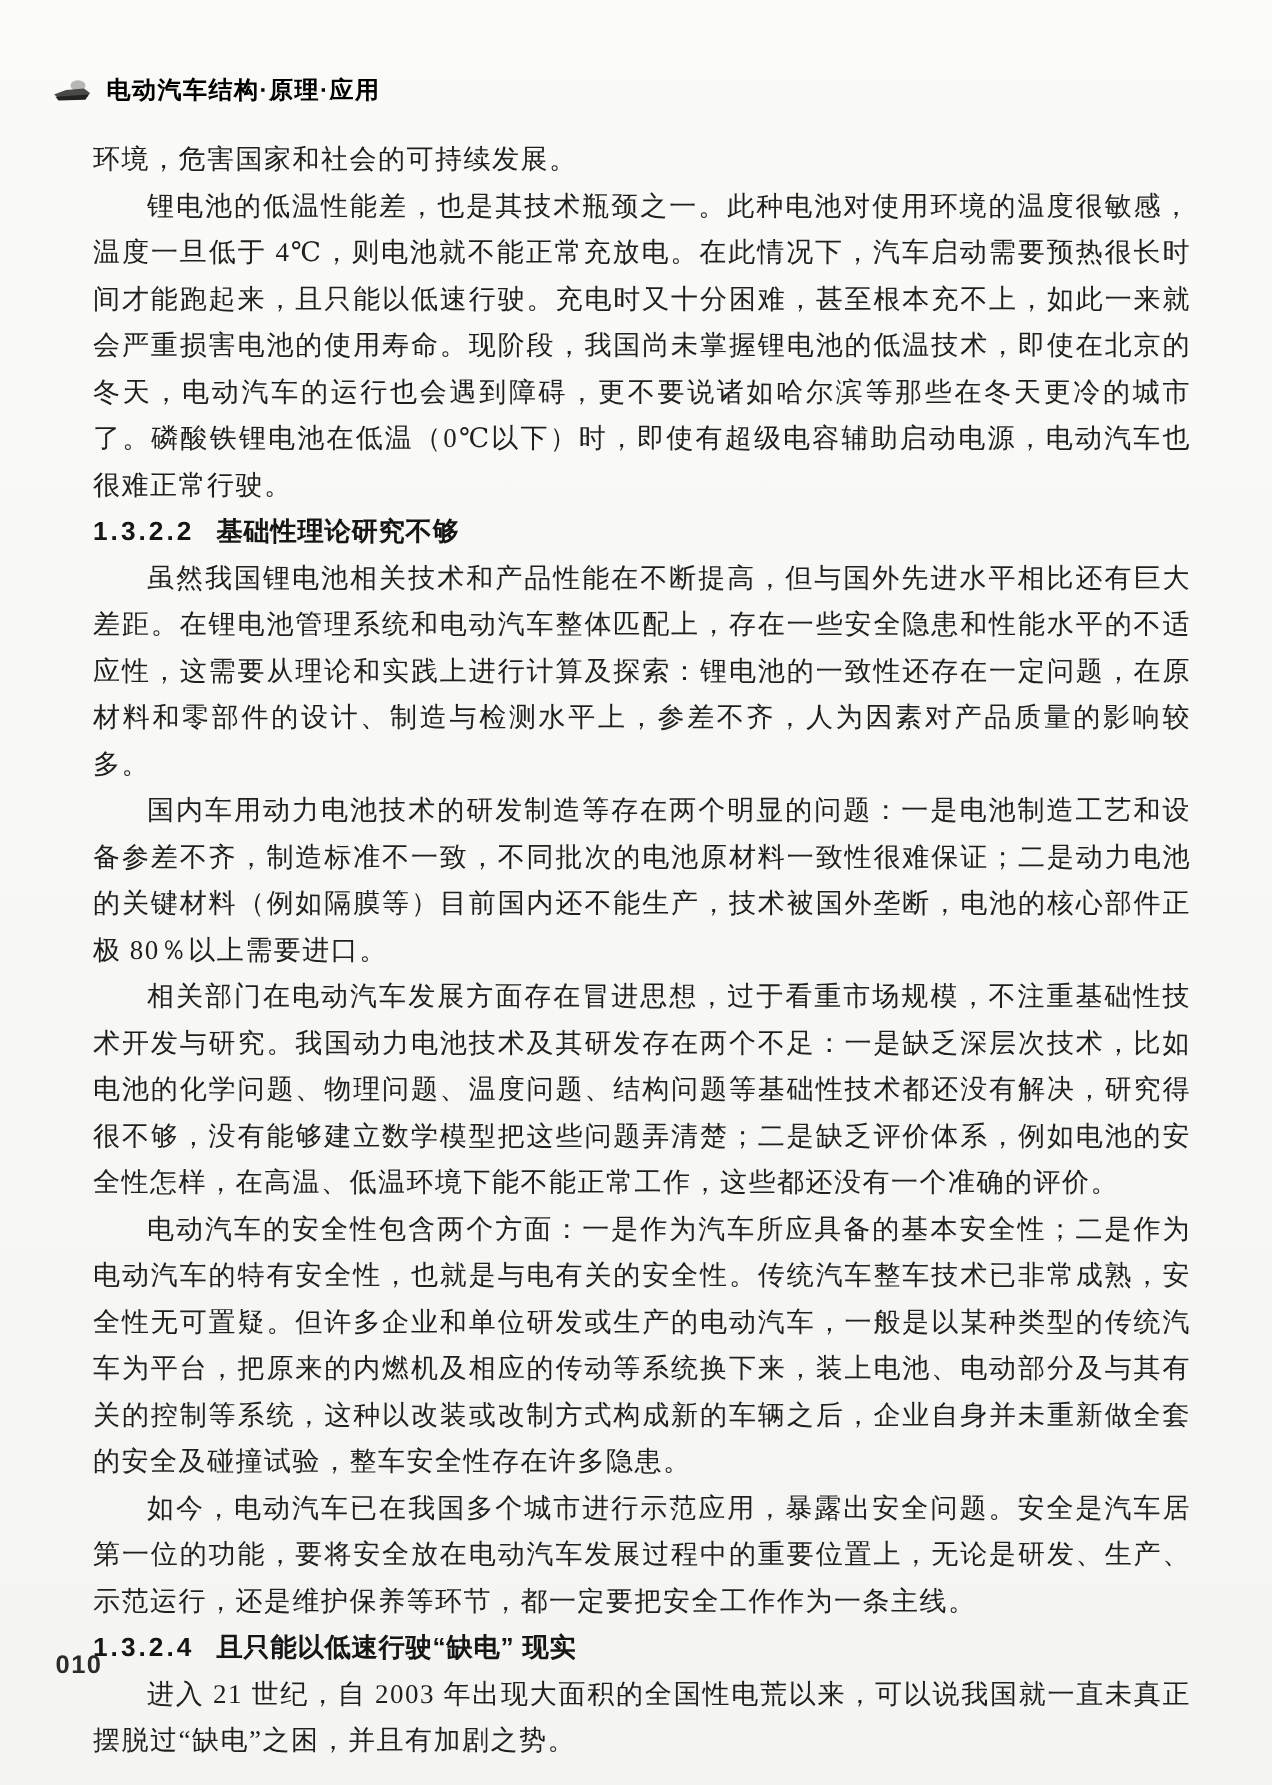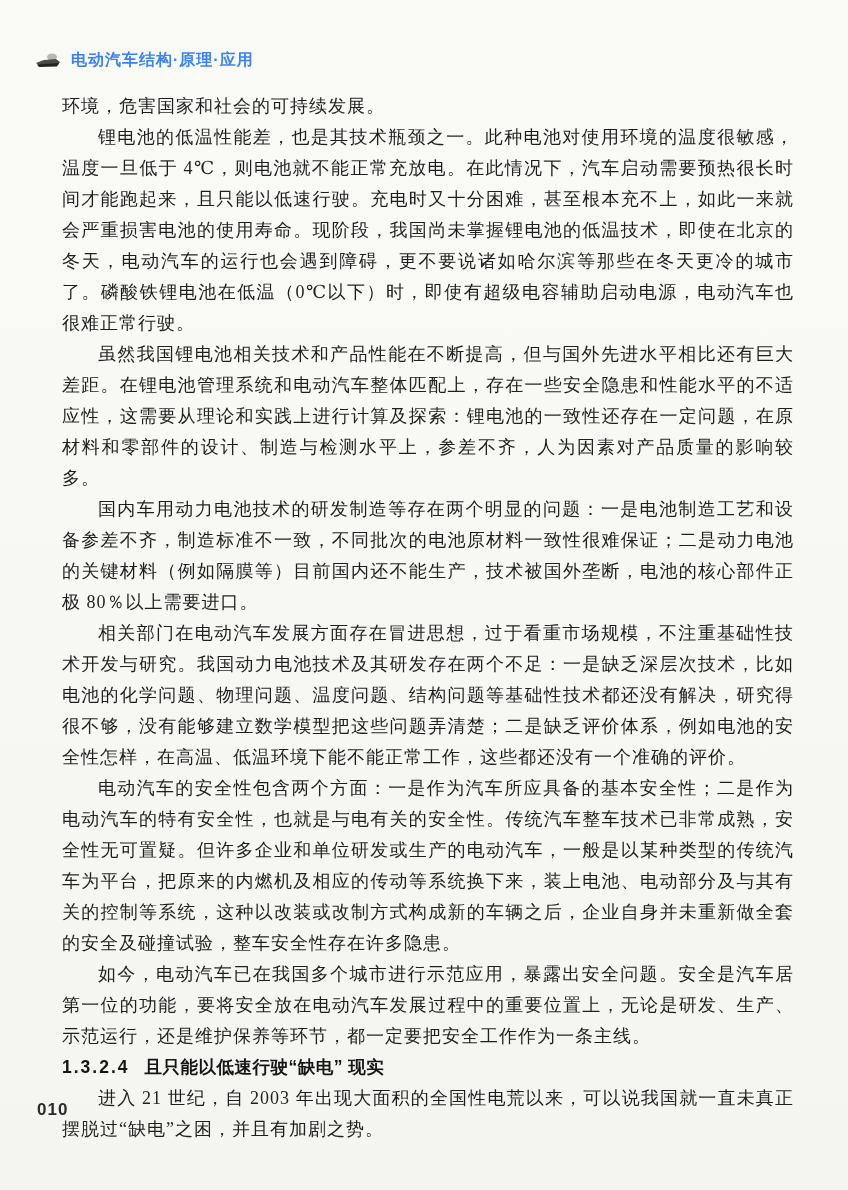--- a/index.html
+++ b/index.html
@@ -29,21 +29,21 @@
     width: 28px;
     height: 18px;
     position: relative;
     flex: 0 0 auto;
   }
   .running-head-title {
     font-family: "Liberation Sans", "DejaVu Sans", sans-serif;
     font-weight: bold;
     font-size: 16px;
     letter-spacing: 1px;
-    color: #3b82f6;
+    color: #000000;
     white-space: nowrap;
   }
 
   
   .body-column {
     position: absolute;
     left: 62px;
     top: 91px;
     width: 732px;
     font-size: 18px;
@@ -100,20 +100,23 @@
   </span>
   <span class="running-head-title">电动汽车结构·原理·应用</span>
 </div>
 
 <div class="body-column">
 
   <p class="para continuation">环境，危害国家和社会的可持续发展。</p>
 
   <p class="para">锂电池的低温性能差，也是其技术瓶颈之一。此种电池对使用环境的温度很敏感，温度一旦低于 4℃，则电池就不能正常充放电。在此情况下，汽车启动需要预热很长时间才能跑起来，且只能以低速行驶。充电时又十分困难，甚至根本充不上，如此一来就会严重损害电池的使用寿命。现阶段，我国尚未掌握锂电池的低温技术，即使在北京的冬天，电动汽车的运行也会遇到障碍，更不要说诸如哈尔滨等那些在冬天更冷的城市了。磷酸铁锂电池在低温（0℃以下）时，即使有超级电容辅助启动电源，电动汽车也很难正常行驶。</p>
 
+  <p class="section-heading">
+    <span class="sec-num">1.3.2.2</span><span>基础性理论研究不够</span>
+  </p>
 
   <p class="para">虽然我国锂电池相关技术和产品性能在不断提高，但与国外先进水平相比还有巨大差距。在锂电池管理系统和电动汽车整体匹配上，存在一些安全隐患和性能水平的不适应性，这需要从理论和实践上进行计算及探索：锂电池的一致性还存在一定问题，在原材料和零部件的设计、制造与检测水平上，参差不齐，人为因素对产品质量的影响较多。</p>
 
   <p class="para">国内车用动力电池技术的研发制造等存在两个明显的问题：一是电池制造工艺和设备参差不齐，制造标准不一致，不同批次的电池原材料一致性很难保证；二是动力电池的关键材料（例如隔膜等）目前国内还不能生产，技术被国外垄断，电池的核心部件正极 80％以上需要进口。</p>
 
   <p class="para">相关部门在电动汽车发展方面存在冒进思想，过于看重市场规模，不注重基础性技术开发与研究。我国动力电池技术及其研发存在两个不足：一是缺乏深层次技术，比如电池的化学问题、物理问题、温度问题、结构问题等基础性技术都还没有解决，研究得很不够，没有能够建立数学模型把这些问题弄清楚；二是缺乏评价体系，例如电池的安全性怎样，在高温、低温环境下能不能正常工作，这些都还没有一个准确的评价。</p>
 
 
   <p class="para">电动汽车的安全性包含两个方面：一是作为汽车所应具备的基本安全性；二是作为电动汽车的特有安全性，也就是与电有关的安全性。传统汽车整车技术已非常成熟，安全性无可置疑。但许多企业和单位研发或生产的电动汽车，一般是以某种类型的传统汽车为平台，把原来的内燃机及相应的传动等系统换下来，装上电池、电动部分及与其有关的控制等系统，这种以改装或改制方式构成新的车辆之后，企业自身并未重新做全套的安全及碰撞试验，整车安全性存在许多隐患。</p>
 

